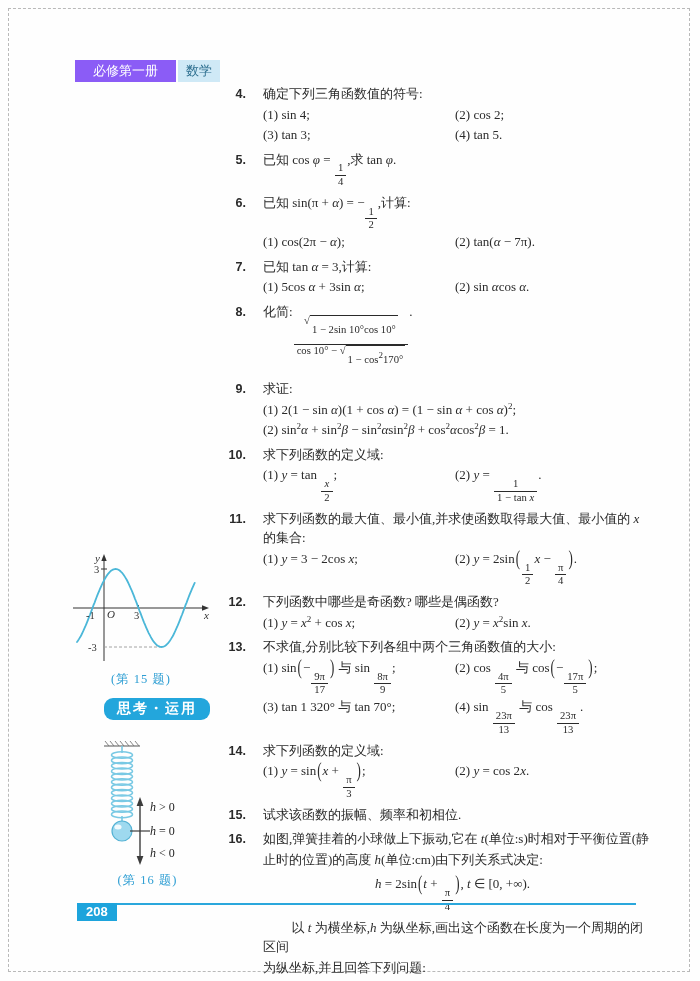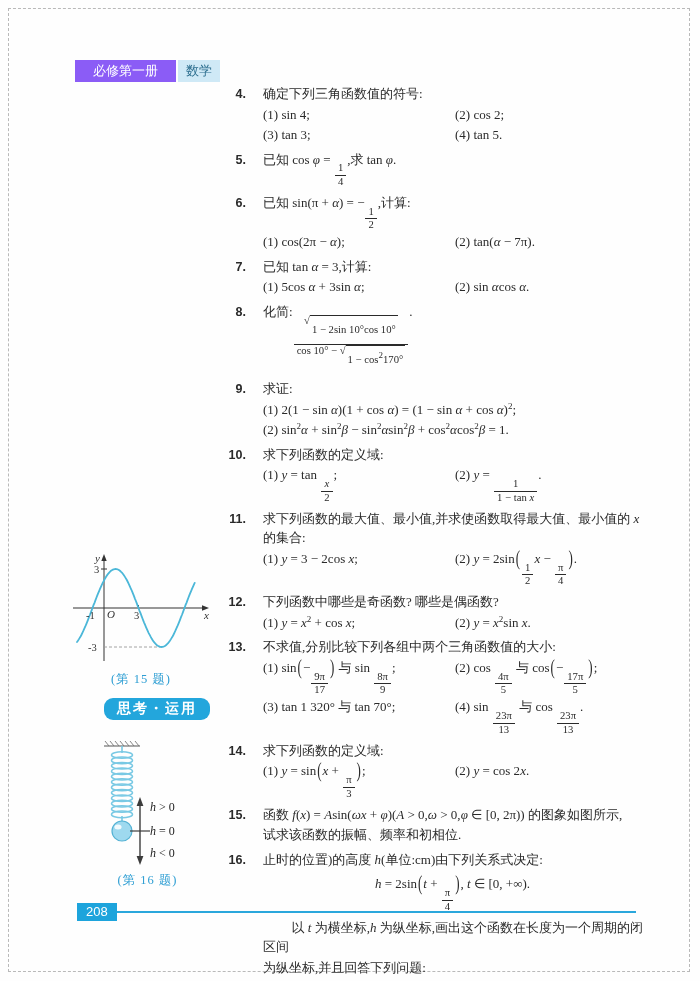--- a/index.html
+++ b/index.html
@@ -44,21 +44,21 @@
   .think-badge{position:absolute;left:104px;top:698px;background:#23a6dc;color:#fff;
         font-family:"Liberation Sans",sans-serif;font-weight:bold;font-size:14px;
         padding:2px 13px;border-radius:9px;letter-spacing:2px;}
   
   .fig16{position:absolute;left:100px;top:740px;width:115px;height:130px;}
   .fig16 svg{display:block;}
   .spring-label{position:absolute;left:50px;font-family:"Liberation Serif",serif;
         font-size:12px;color:#222;white-space:nowrap;}
   .fig16cap{position:absolute;left:90px;top:870px;width:115px;}
   
-  .footer{position:absolute;left:77px;top:903px;display:flex;align-items:center;}
+  .footer{position:absolute;left:77px;top:903px;display:flex;align-items:flex-start;font-weight:bold;}
   .page-num{background:#1da4dc;color:#fff;font-family:"Liberation Sans",sans-serif;
         font-size:13px;padding:1px 9px 2px 9px;display:inline-block;}
   .footer-line{display:inline-block;width:519px;height:2px;background:#2aa7dc;margin-bottom:1px;}
 </style>
 </head>
 <body>
 
 <div class="page-border"></div>
 
 <div class="header">
@@ -218,27 +218,27 @@
                   <span class="fn">π</span>
                   <span class="fd">3</span>
                 </span></span><span class="par">)</span></span>;</div>
           <div class="pr">(2) <i class="v">y</i> = cos 2<i class="v">x</i>.</div>
         </div>
       </div>
     </div>
     <div class="ex">
       <div class="exnum">15.</div>
       <div class="exbody">
-        <div class="line ">函数 <i class="v">f</i>(<i class="v">x</i>) = <i class="v">A</i>sin(<i class="v">ωx</i> + <i class="v">φ</i>)(<i class="v">A</i> &gt; 0,<i class="v">ω</i> &gt; 0,<i class="v">φ</i> ∈ [0, 2π)) 的图象如图所示,</div>
         <div class="line ">试求该函数的振幅、频率和初相位.</div>
       </div>
     </div>
     <div class="ex">
       <div class="exnum">16.</div>
       <div class="exbody">
+        <div class="line ">如图,弹簧挂着的小球做上下振动,它在 <i class="v">t</i>(单位:s)时相对于平衡位置(静</div>
         <div class="line ">止时的位置)的高度 <i class="v">h</i>(单位:cm)由下列关系式决定:</div>
         <div class="line center"><i class="v">h</i> = 2sin<span class="bigp"><span class="par">(</span><span class="pc"><i class="v">t</i> + <span class="frac">
                 <span class="fn">π</span>
                 <span class="fd">4</span>
               </span></span><span class="par">)</span></span>, <i class="v">t</i> ∈ [0, +∞).</div>
         <div class="line para">以 <i class="v">t</i> 为横坐标,<i class="v">h</i> 为纵坐标,画出这个函数在长度为一个周期的闭区间</div>
         <div class="line ">为纵坐标,并且回答下列问题:</div>
         <div class="line ">(1) 小球在开始振动时(即 <i class="v">t</i> = 0 时)的位置在哪里?</div>
       </div>
     </div>

